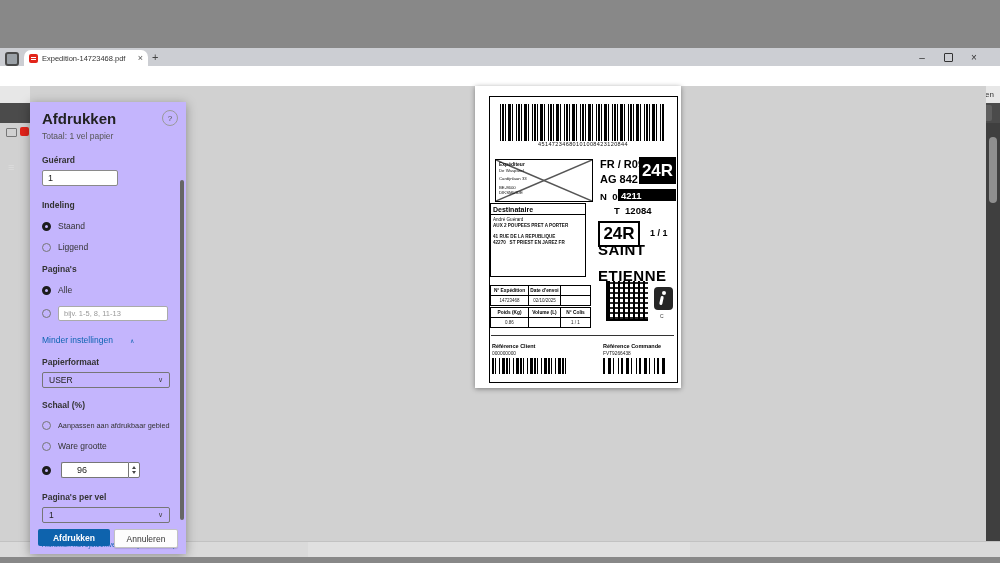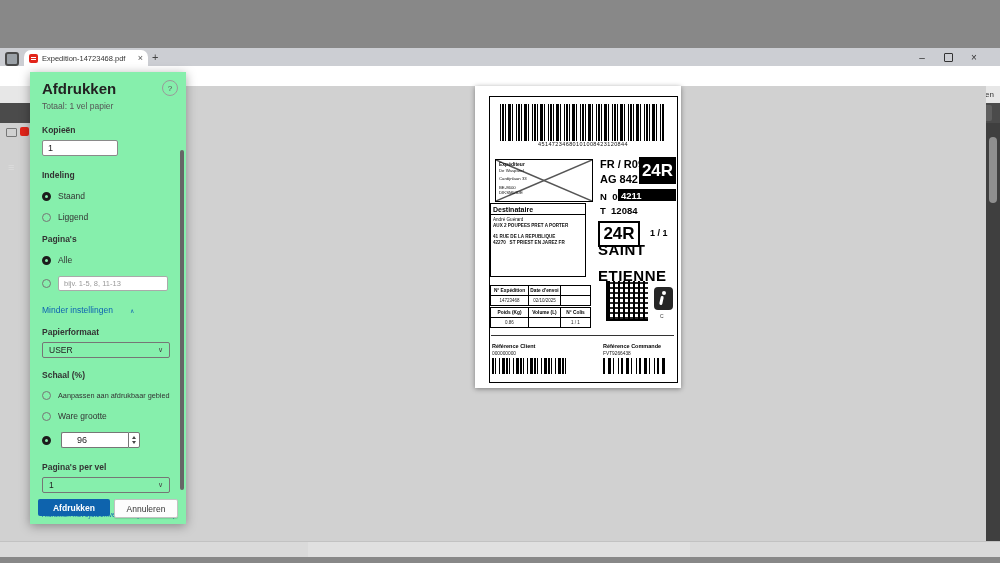--- a/index.html
+++ b/index.html
@@ -46,21 +46,21 @@
   .menuico{color:#ddd;font-size:11px;left:8px;top:58px;}
   .crobatbtn{left:952px;top:57px;width:40px;height:16px;background:#5f5f5f;border-radius:2px;color:#e8e8e8;font-size:7.5px;display:flex;align-items:center;justify-content:center;}
   .pdfscroll{left:986px;top:75px;width:14px;height:418px;background:#3f3f3f;}
   .pdfthumb{left:3px;top:14px;width:8px;height:66px;background:#8f8f8f;border-radius:4px;position:absolute;}
   .bottomstrip{left:0;top:493px;width:1000px;height:44px;background:#dadada;border-top:1px solid #c2c2c2;}
   .pageglow{left:308px;top:0px;width:382px;height:44px;background:#e0e0e0;position:absolute;}
 
   .backdrop{left:30px;top:38px;width:956px;height:455px;background:#d1d1d1;}
 
   
-  #dlg{left:30px;top:24px;width:156px;height:452px;background:#86efac;box-shadow:0 2px 10px rgba(0,0,0,.35);}
+  #dlg{left:30px;top:54px;width:156px;height:452px;background:#c4b5fd;box-shadow:0 2px 10px rgba(0,0,0,.35);}
   .dlgbody{position:absolute;left:0;top:0;right:0;bottom:30px;padding:8px 14px 0 12px;}
   .dlgtitle{font-size:15px;font-weight:bold;color:#222;}
   .dlgsub{font-size:8.5px;color:#555;margin-top:4px;}
   .helpbtn{position:absolute;right:8px;top:8px;width:14px;height:14px;border:1px solid #9a9a9a;border-radius:50%;font-size:8px;color:#555;display:flex;align-items:center;justify-content:center;}
   .seclabel{font-size:8.5px;font-weight:bold;color:#333;white-space:nowrap;}
   .mt14{margin-top:14px;} .mt12{margin-top:12px;} .mt10{margin-top:10px;}
   .txtinput{margin-top:5px;width:64px;height:14px;border:1px solid #8a8a8a;border-radius:2px;font-size:9px;color:#222;padding:0 5px;font-family:inherit;box-sizing:content-box;}
   .radiorow{display:flex;align-items:center;gap:7px;margin-top:11px;}
   .radio{width:9px;height:9px;border-radius:50%;border:1px solid #767676;flex:0 0 auto;box-sizing:border-box;}
   .radio.sel{border:3.2px solid #1c1c1c;}
@@ -174,21 +174,21 @@
   <div class="abs bottomstrip">
     <span class="pageglow"></span>
 
   </div>
 
   <div id="dlg" class="abs">
     <div class="dlgbody">
       <div class="dlgtitle">Afdrukken</div>
       <div class="dlgsub">Totaal: 1 vel papier</div>
 
-      <div class="seclabel mt14">Kopieën</div>
+      <div class="seclabel mt14">Guérard</div>
       <input class="txtinput" value="1" style="">
 
       <div class="seclabel mt14">Indeling</div>
       <div class="radiorow">
         <span class="radio sel"></span>
         <span class="rlabel">Staand</span>
       </div>
       <div class="radiorow">
         <span class="radio"></span>
         <span class="rlabel">Liggend</span>
@@ -273,21 +273,21 @@
           <div class="tiny" style="margin-top:3px;">BE-8600</div>
           <div class="tiny">DIKSMUIDE</div>
         </div>
       </div>
 
       <div class="abs routeb" style="left:110px;top:61px;font-size:11px;">FR / R09</div>
       <div class="abs routeb" style="left:110px;top:76px;font-size:11px;">AG 842</div>
       <div class="abs blackbox" style="left:149px;top:60px;width:37px;height:27px;font-size:17px;">24R</div>
       <div class="abs routeb pre" style="left:110px;top:94px;font-size:9.5px;">N  00 -</div>
       <div class="abs blackbox" style="left:128px;top:92px;width:58px;height:12px;font-size:9.5px;justify-content:flex-start;padding-left:3px;box-sizing:border-box;">4211</div>
-      <div class="abs routeb pre" style="left:110px;top:108px;font-size:9.5px;">T  12084</div>
+      <div class="abs routeb pre" style="left:124px;top:108px;font-size:9.5px;">T  12084</div>
 
       <div class="abs sbox" style="left:0px;top:106px;width:96px;height:74px;">
         <div style="border-bottom:1px solid #000;font-size:7px;font-weight:bold;padding:1.5px 2px;color:#000;">Destinataire</div>
         <div style="padding:2px 2px;">
           <div class="tiny" style="font-size:4.6px;">André Guérard</div>
           <div class="tiny tinyb" style="font-size:4.6px;">AUX 2 POUPEES PRET A PORTER</div>
           <div class="tiny tinyb" style="font-size:4.6px;margin-top:6px;">41 RUE DE LA REPUBLIQUE</div>
           <div class="tiny tinyb pre" style="font-size:4.6px;">42270   ST PRIEST EN JAREZ FR</div>
         </div>
       </div>

